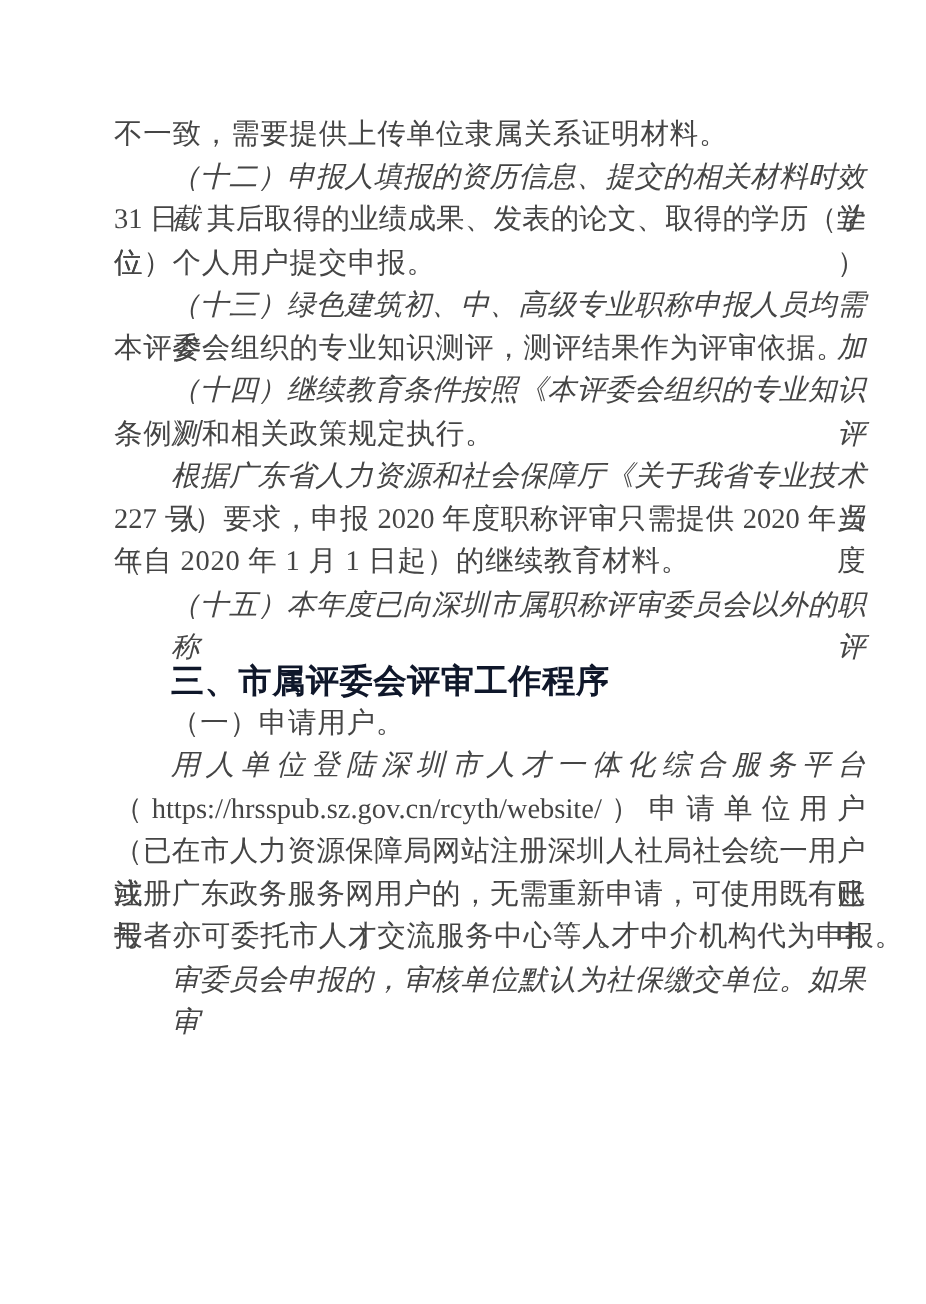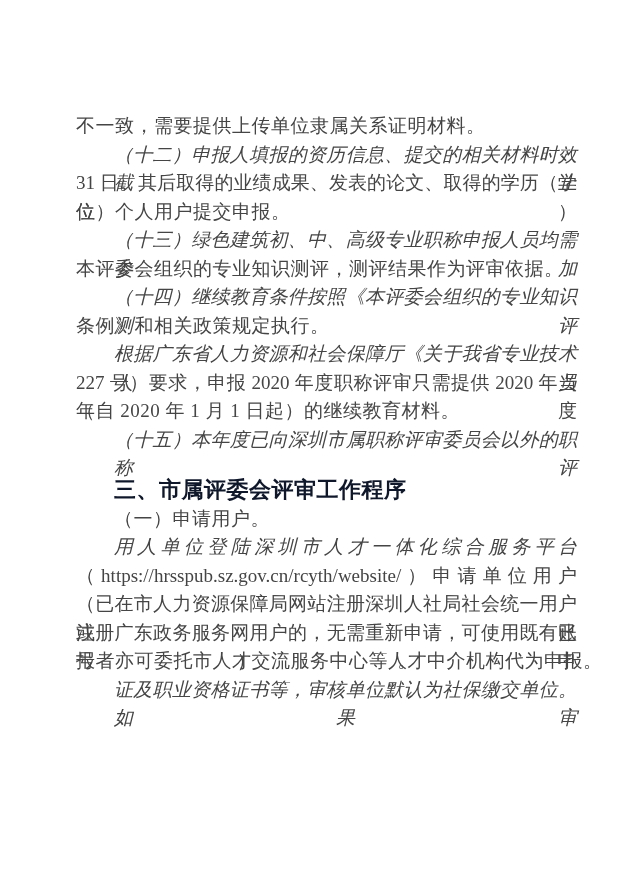--- a/index.html
+++ b/index.html
@@ -7,21 +7,20 @@
     padding: 0;
     background: #ffffff;
   }
   .page {
     position: relative;
     width: 617px;
     height: 724px;
     background: #ffffff;
     overflow: hidden;
     font-family: "Liberation Serif", "DejaVu Serif", serif;
-    margin-top: 36px;
   }
   .content {
     position: absolute;
     left: 76px;
     right: 40px;
     top: 76px;
   }
   .line {
     font-size: 19px;
     line-height: 28.5px;
@@ -73,15 +72,15 @@
     <div class="line">（自 2020 年 1 月 1 日起）的继续教育材料。</div>
     <div class="line indent stretch">（十五）本年度已向深圳市属职称评审委员会以外的职称评</div>
     <div class="gap"></div>
     <div class="line indent heading">三、市属评委会评审工作程序</div>
     <div class="line indent">（一）申请用户。</div>
     <div class="line indent stretch">用人单位登陆深圳市人才一体化综合服务平台</div>
     <div class="line stretch">（https://hrsspub.sz.gov.cn/rcyth/website/）申请单位用户</div>
     <div class="line stretch">（已在市人力资源保障局网站注册深圳人社局社会统一用户或已</div>
     <div class="line stretch">注册广东政务服务网用户的，无需重新申请，可使用既有账号）。申</div>
     <div class="line">报者亦可委托市人才交流服务中心等人才中介机构代为申报。</div>
-    <div class="line indent stretch">证及职业资格证书等，审核单位默认为社保缴交单位。如果审</div>
+    <div class="line indent stretch">审委员会申报的，审核单位默认为社保缴交单位。如果审</div>
   </div>
 </div>
 
 </body></html>

